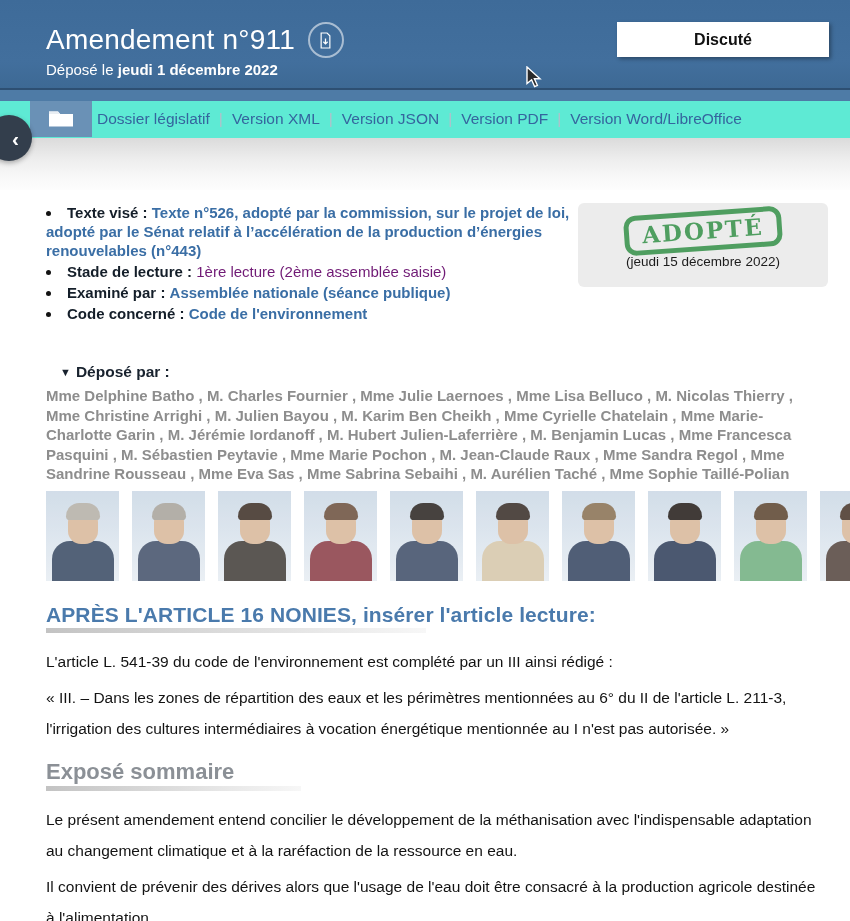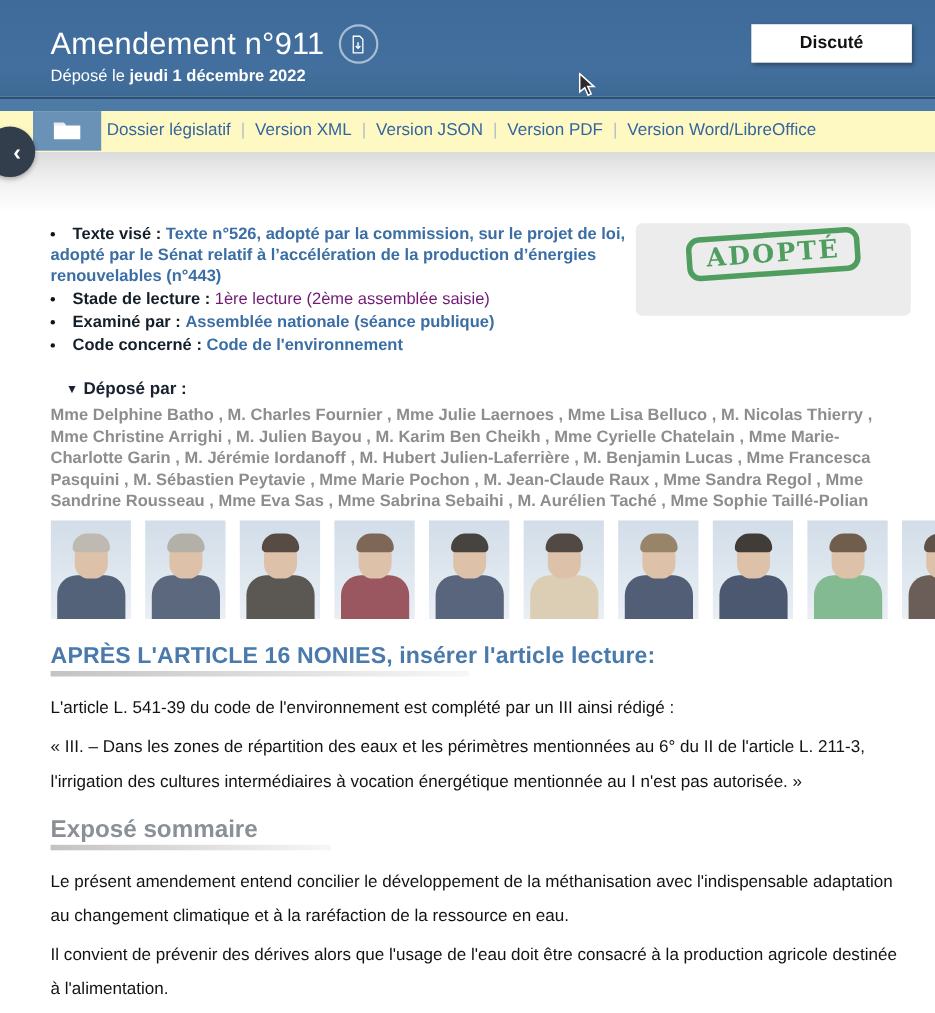--- a/index.html
+++ b/index.html
@@ -9,26 +9,26 @@
     background:#fff; font-family:"Liberation Sans", sans-serif; color:#131313;
   }
   
   .hdr { position:relative; height:88px; background:linear-gradient(180deg,#3e6b99 0%,#426f9d 70%,#3d6994 100%); color:#fff; }
   .hdr-row { position:absolute; left:46px; top:22px; display:flex; align-items:center; gap:13px; }
   .hdr-title { margin:0; font-size:28px; font-weight:400; letter-spacing:0.2px; }
   .pdf-circle { width:36px; height:36px; border-radius:50%; border:2px solid rgba(255,255,255,.55);
     display:flex; align-items:center; justify-content:center; cursor:pointer; }
   .hdr-sub { position:absolute; left:46px; top:61px; font-size:15px; }
   .hdr-sub b { font-weight:700;text-align:center; }
-  .discute { position:absolute; right:21px; top:22px; width:146px; height:35px; background:#fff; border:none;
+  .discute { position:absolute; right:21px; top:22px; width:212px; height:35px; background:#fff; border:none;
     color:#111; font-family:inherit; font-size:16px; font-weight:700; cursor:pointer;
     box-shadow:2px 2px 4px rgba(0,0,0,.35); display:flex; align-items:center; justify-content:center; }
   .sub-strip { height:13px; background:#4e7ba6; border-top:2px solid #2d4f72; }
   
-  .nav { position:relative; height:37px; background:#fef9c3; }
+  .nav { position:relative; height:37px; background:#5eead4; }
   .folder-tab { position:absolute; left:30px; top:0; width:62px; height:36px; background:#6a91b6;
     display:flex; align-items:center; justify-content:center; cursor:pointer; }
   .nav-links { position:absolute; left:97px; top:0; height:36px; display:flex; align-items:center;
     font-size:15.5px; color:#35659e; white-space:nowrap; }
   .nav-link { cursor:pointer; }
   .nav-link:not(:last-child)::after { content:"|"; color:#b3bfca; margin:0 9px; font-weight:400; }
   .back-circle { position:absolute; left:-14px; top:115px; width:46px; height:46px; border-radius:50%;
     background:#333e4c; z-index:6; display:flex; align-items:center; justify-content:flex-end;
     padding-right:13px; cursor:pointer; box-shadow:0 2px 5px rgba(0,0,0,.3); }
   .back-ch { color:#fff; font-size:21px; font-weight:700; line-height:1; }
@@ -40,21 +40,21 @@
   .detail-label { font-weight:700; color:#141e29; }
   .dlink { color:#3a6ea5; font-weight:600; text-decoration:none; cursor:pointer; }
   .dplain { color:#701a75; font-weight:400; }
   .adopte-box { position:absolute; right:22px; top:13px; width:250px; height:84px; background:#ececec;
     border-radius:6px; text-align:center; }
   .stamp { display:inline-block; margin-top:8px; transform:rotate(-4deg); border:5px solid #4f9e60;
     border-radius:12px; padding:0 13px; color:#4f9e60; font-family:"DejaVu Serif", serif;
     font-weight:700; font-size:23px; letter-spacing:2px; line-height:30px; }
   .adopte-date { font-size:13.5px; color:#1c1c1c; margin-top:3px; }
   
-  .authors { margin-top:22px; }
+  .authors { margin-top:40px; }
   .authors-toggle { padding-left:14px; font-size:15.5px; color:#18222e; cursor:pointer; }
   .chev { font-size:11px; margin-right:5px; vertical-align:1px; }
   .authors-toggle b { font-weight:700; }
   .names { margin:5px 0 0; font-size:15px; font-weight:600; color:#8d8d8d; line-height:19.5px; max-width:780px; }
   .author { cursor:pointer; }
   
   .photos { margin-top:7px; margin-right:-27px; display:flex; gap:13px; height:90px; overflow:hidden; }
   .photo-tile { position:relative; flex:none; width:73px; height:90px; overflow:hidden;
     background:linear-gradient(180deg,#ccd9e6,#e7edf3); opacity:.88; cursor:pointer; }
   .ph-body { position:absolute; bottom:0; left:50%; margin-left:-31px; width:62px; height:40px; border-radius:18px 18px 0 0; }
@@ -119,20 +119,21 @@
 
   <ul class="details">
     <li><b class="detail-label">Texte visé :</b> <a class="dlink">Texte n°526, adopté par la commission, sur le projet de loi, adopté par le Sénat relatif à l’accélération de la production d’énergies renouvelables (n°443)</a></li>
     <li><b class="detail-label">Stade de lecture :</b> <span class="dplain">1ère lecture (2ème assemblée saisie)</span></li>
     <li><b class="detail-label">Examiné par :</b> <a class="dlink">Assemblée nationale (séance publique)</a></li>
     <li><b class="detail-label">Code concerné :</b> <a class="dlink">Code de l'environnement</a></li>
   </ul>
 
   <div class="adopte-box">
     <div class="stamp">ADOPTÉ</div>
+    <div class="adopte-date">(jeudi 15 décembre 2022)</div>
   </div>
 
   <div class="authors">
     <div class="authors-toggle"><span class="chev">▼</span><b>Déposé par :</b></div>
     <p class="names"><span class="author">Mme Delphine Batho</span> , <span class="author">M. Charles Fournier</span> , <span class="author">Mme Julie Laernoes</span> , <span class="author">Mme Lisa Belluco</span> , <span class="author">M. Nicolas Thierry</span> , <span class="author">Mme Christine Arrighi</span> , <span class="author">M. Julien Bayou</span> , <span class="author">M. Karim Ben Cheikh</span> , <span class="author">Mme Cyrielle Chatelain</span> , <span class="author">Mme Marie-Charlotte Garin</span> , <span class="author">M. Jérémie Iordanoff</span> , <span class="author">M. Hubert Julien-Laferrière</span> , <span class="author">M. Benjamin Lucas</span> , <span class="author">Mme Francesca Pasquini</span> , <span class="author">M. Sébastien Peytavie</span> , <span class="author">Mme Marie Pochon</span> , <span class="author">M. Jean-Claude Raux</span> , <span class="author">Mme Sandra Regol</span> , <span class="author">Mme Sandrine Rousseau</span> , <span class="author">Mme Eva Sas</span> , <span class="author">Mme Sabrina Sebaihi</span> , <span class="author">M. Aurélien Taché</span> , <span class="author">Mme Sophie Taillé-Polian</span></p>
   </div>
 
   <div class="photos">
       <div class="photo-tile">
         <span class="ph-body" style="background:#3c4d66"></span>

